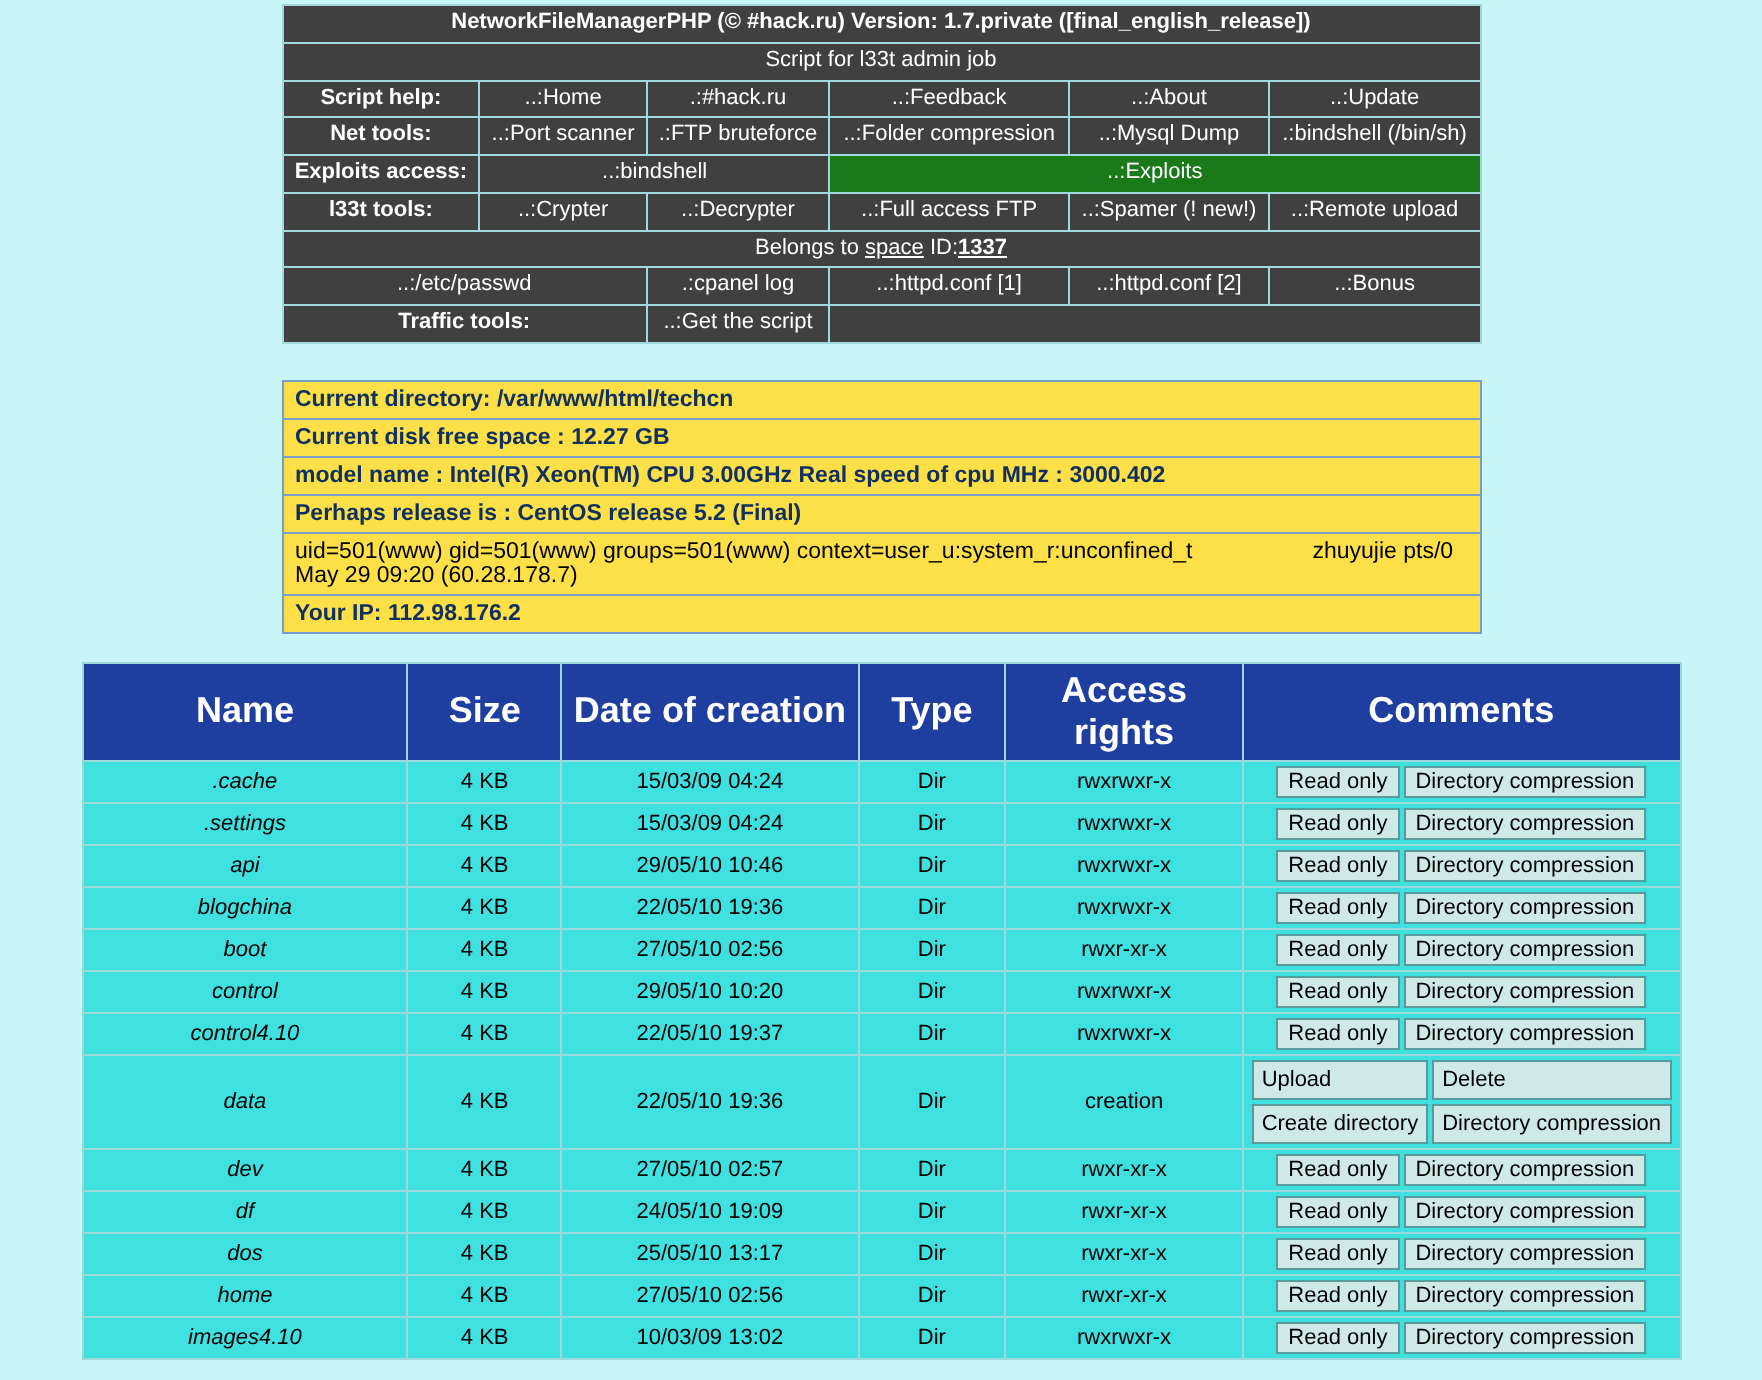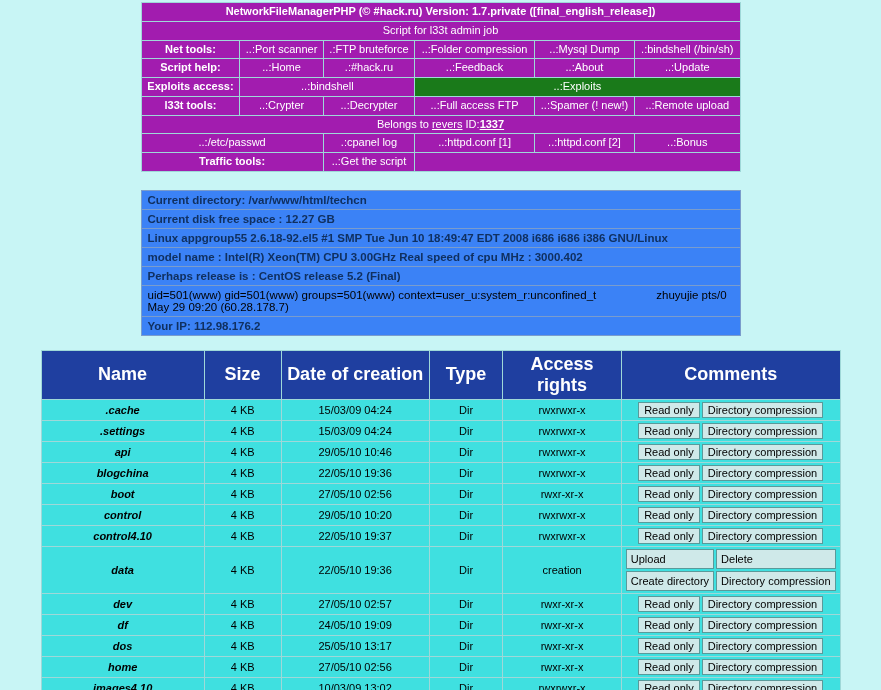--- a/index.html
+++ b/index.html
@@ -18,21 +18,21 @@
 
   
   .topwrap {
     width: 600px;
     margin: 0 auto;
     padding-top: 2px;
   }
   table.menu {
     width: 100%;
     border-collapse: collapse;
-    background: #a21caf;
+    background: #404040;
   }
   table.menu td {
     border: 1px solid #9fd8d8;
     color: #ffffff;
     text-align: center;
     padding: 2px 3px;
     font-size: 11px;
     line-height: 1.25;
     vertical-align: middle;
   }
@@ -62,21 +62,21 @@
   .belongs b { font-weight: bold; }
 
   
   .infowrap {
     width: 600px;
     margin: 12px auto 0 auto;
   }
   table.info {
     width: 100%;
     border-collapse: collapse;
-    background: #3b82f6;
+    background: #fde047;
     margin-top: 18px;
   }
   table.info td {
     border: 1px solid #7a9ccc;
     padding: 3px 6px;
     font-size: 11.5px;
     color: #103060;
     font-weight: bold;
   }
   table.info td.plain {
@@ -105,21 +105,21 @@
   table.files td {
     border: 1px solid #9fd8d8;
     background: #3fe0e0;
     font-size: 11px;
     padding: 2px 4px;
     text-align: center;
     color: #000;
   }
   td.name {
     text-align: left;
-    font-weight: bold;
+    font-weight: normal;
     font-style: italic;
     padding-left: 6px;
     font-size: 12px;
     margin-left: 32px;
   }
   .btn {
     display: inline-block;
     background: #cfe9e9;
     border: 1px solid #5a9a9a;
     padding: 1px 5px;
@@ -159,54 +159,54 @@
   <table class="menu">
     <tbody>
         <tr>
       <td colspan="6" class="title-cell"><span>NetworkFileManagerPHP (© #hack.ru) Version: </span><b>1.7.private ([final_english_release])</b></td>
     </tr>
     <tr>
       <td colspan="6" class="subtitle-cell">Script for l33t admin job</td>
     </tr>
 
     <tr>
+      <td class="rowlabel">Script help:</td>
+      <td class="linklike">..:Home</td>
+      <td class="linklike">.:#hack.ru</td>
+      <td class="linklike">..:Feedback</td>
+      <td class="linklike">..:About</td>
+      <td class="linklike">..:Update</td>
+    </tr>
+
+    <tr>
       <td class="rowlabel">Net tools:</td>
       <td class="linklike">..:Port scanner</td>
       <td class="linklike">.:FTP bruteforce</td>
       <td class="linklike">..:Folder compression</td>
       <td class="linklike">..:Mysql Dump</td>
       <td class="linklike">.:bindshell (/bin/sh)</td>
     </tr>
 
     <tr>
-      <td class="rowlabel">Script help:</td>
-      <td class="linklike">..:Home</td>
-      <td class="linklike">.:#hack.ru</td>
-      <td class="linklike">..:Feedback</td>
-      <td class="linklike">..:About</td>
-      <td class="linklike">..:Update</td>
-    </tr>
-
-    <tr>
       <td class="rowlabel">Exploits access:</td>
       <td colspan="2" class="linklike">..:bindshell</td>
       <td colspan="3" class="linklike exploit-green">..:Exploits</td>
     </tr>
 
     <tr>
       <td class="rowlabel">l33t tools:</td>
       <td class="linklike">..:Crypter</td>
       <td class="linklike">..:Decrypter</td>
       <td class="linklike">..:Full access FTP</td>
       <td class="linklike">..:Spamer (! new!)</td>
       <td class="linklike">..:Remote upload</td>
     </tr>
 
     <tr>
-      <td colspan="6" class="belongs"><span>Belongs to </span><u>revers</u><span>  ID:</span><b><u>1337</u></b></td>
+      <td colspan="6" class="belongs"><span>Belongs to </span><u>space</u><span>  ID:</span><b><u>1337</u></b></td>
     </tr>
 
     <tr>
       <td colspan="2" class="linklike">..:/etc/passwd</td>
       <td class="linklike">.:cpanel log</td>
       <td class="linklike">..:httpd.conf [1]</td>
       <td class="linklike">..:httpd.conf [2]</td>
       <td class="linklike">..:Bonus</td>
     </tr>
 
@@ -220,23 +220,20 @@
 </div>
 
 <div class="infowrap">
   <table class="info">
     <tbody>
         <tr>
       <td><span>Current directory: </span><span>/var/www/html/techcn</span></td>
     </tr>
     <tr>
       <td><span>Current disk free space : </span><span>12.27 GB</span></td>
-    </tr>
-    <tr>
-      <td>Linux appgroup55 2.6.18-92.el5 #1 SMP Tue Jun 10 18:49:47 EDT 2008 i686 i686 i386 GNU/Linux</td>
     </tr>
     <tr>
       <td>model name : Intel(R) Xeon(TM) CPU 3.00GHz      Real speed of cpu MHz : 3000.402</td>
     </tr>
     <tr>
       <td><span>Perhaps release is :  </span><span>CentOS release 5.2 (Final)</span></td>
     </tr>
     <tr>
       <td class="plain">
         <span>uid=501(www) gid=501(www) groups=501(www) context=user_u:system_r:unconfined_t</span><span class="spacer-wide"></span><span>zhuyujie pts/0</span><br>

